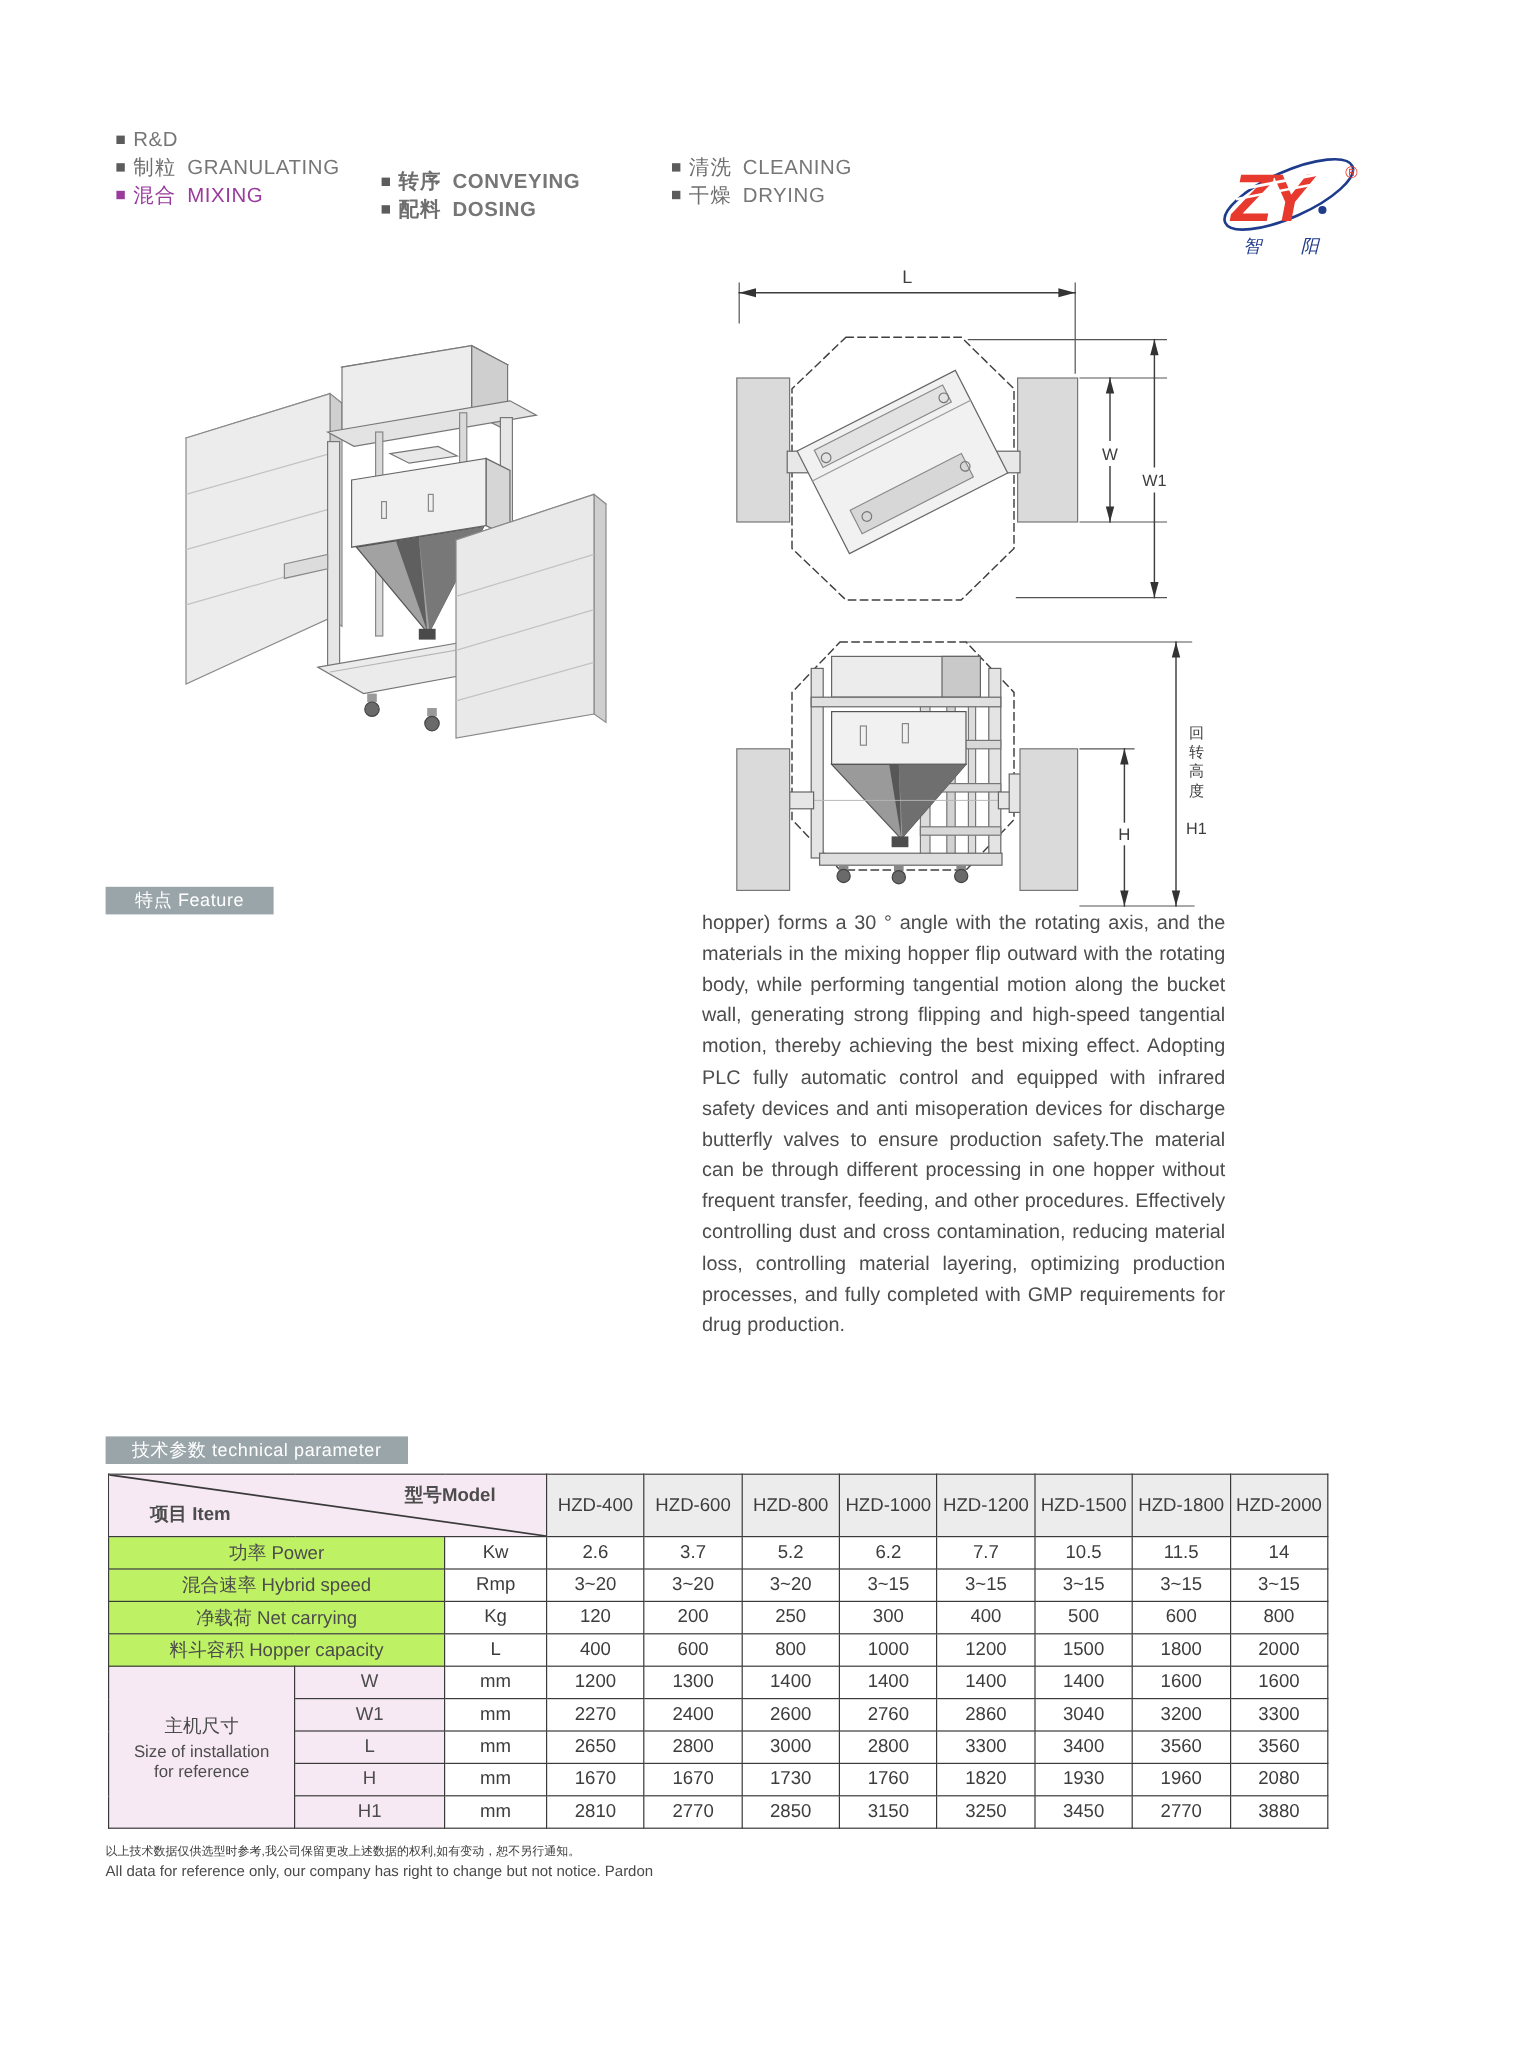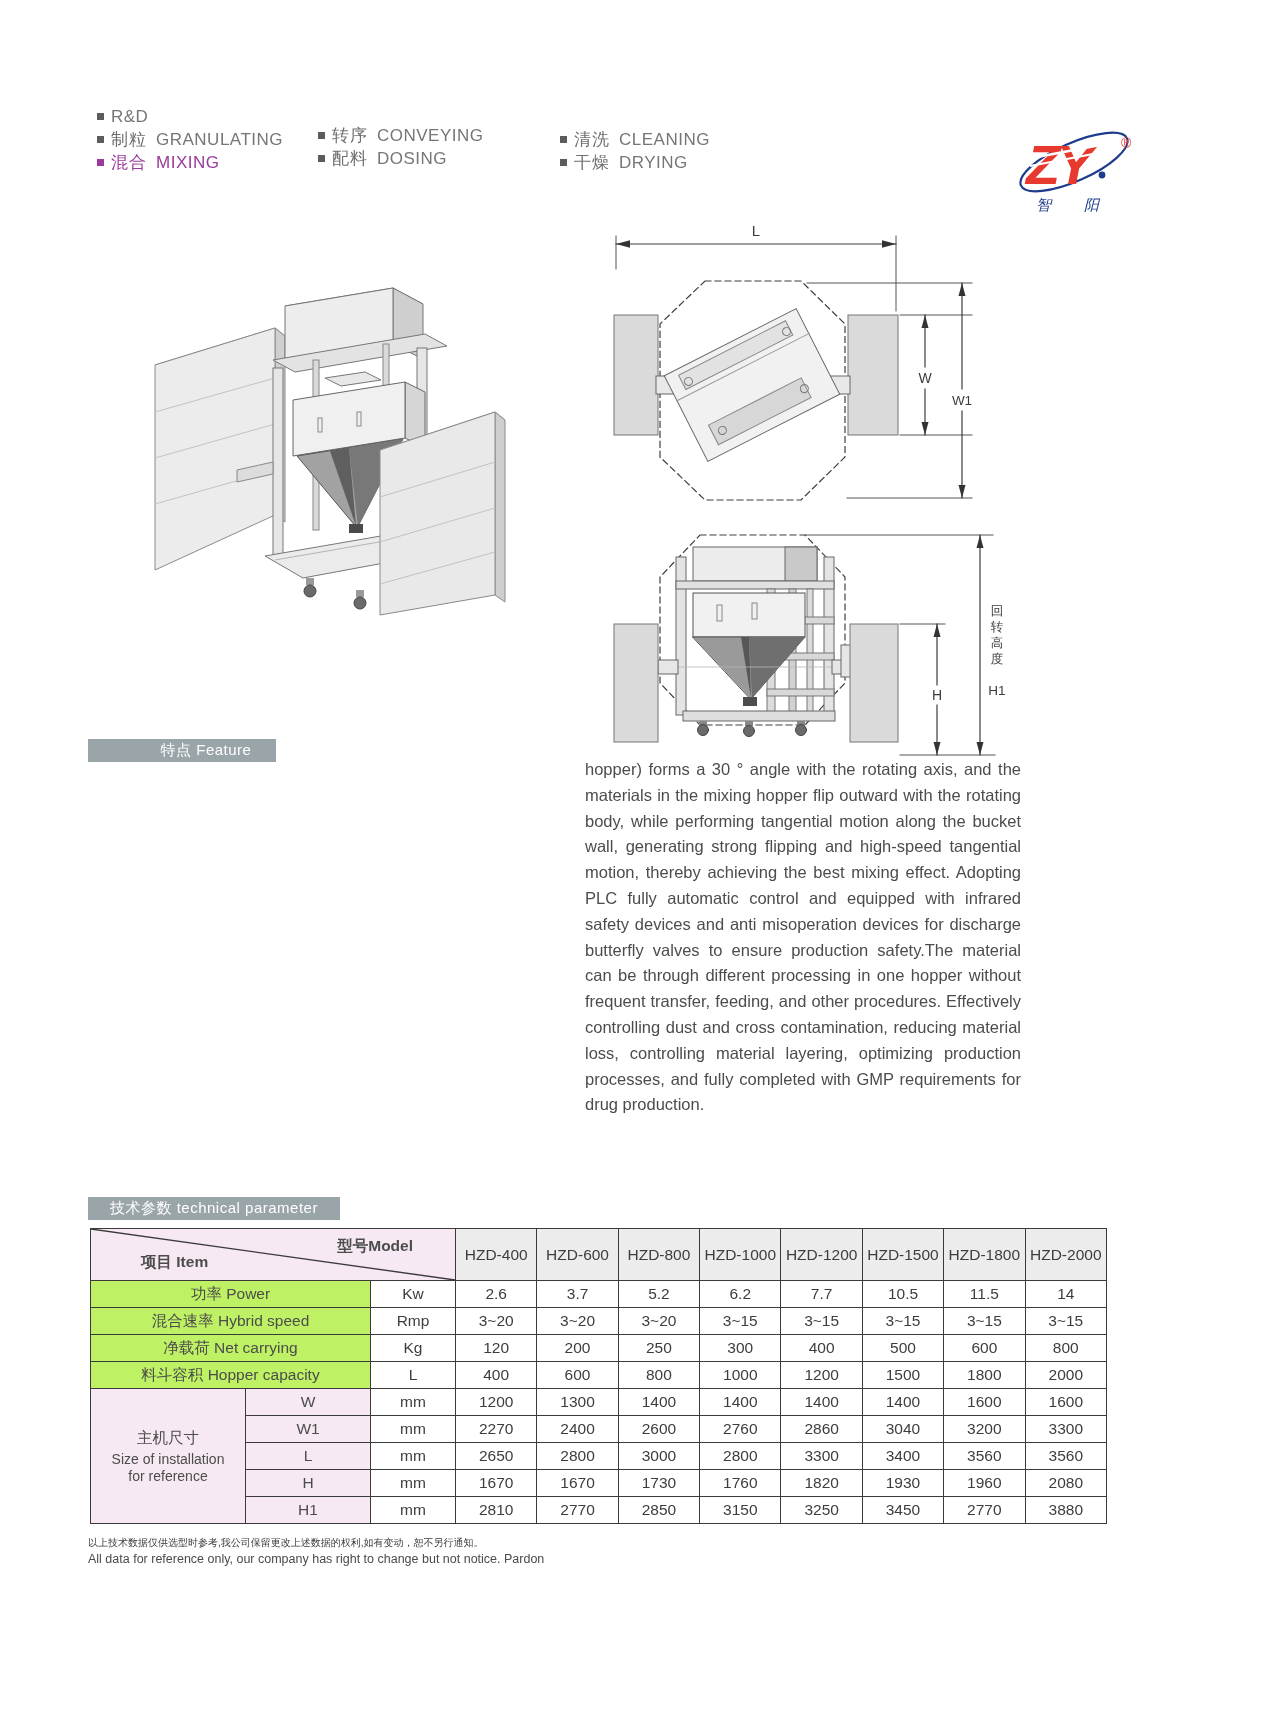--- a/index.html
+++ b/index.html
@@ -14,34 +14,33 @@
   }
   
   .tagcol{position:absolute;display:flex;flex-direction:column;}
   .tagcol .tag{display:flex;align-items:center;height:23px;}
   .bullet{width:7px;height:7px;background:#5c5c5c;margin-right:7px;flex:0 0 auto;}
   .tag .zh{font-size:17px;color:#6e6e6e;margin-right:9px;letter-spacing:1px;}
   .tag .en{font-size:17px;color:#767676;letter-spacing:0.5px;}
   .tag.active .zh,.tag.active .en{color:#993A9C;}
   .tag.active .bullet{background:#993A9C;}
   #tag-col1{left:97px;top:105px;}
-  #tag-col2{left:318px;top:124px;}
+  #tag-col2{left:318px;top:140px;font-weight:bold;}
   #tag-col3{left:560px;top:128px;}
   
   #logo{position:absolute;left:1018px;top:110px;}
   
   #iso-drawing{position:absolute;left:125px;top:260px;}
   #dim-drawing{position:absolute;left:545px;top:205px;}
   .dim-label{font-family:"Liberation Sans","DejaVu Sans",sans-serif;fill:#3d3d3d;}
   
   .badge{
     position:absolute;height:23px;background:#9AA5AA;color:#ffffff;
     font-size:15px;display:flex;align-items:center;justify-content:center;
     letter-spacing:0.5px;
-    padding-left:48px;
   }
   #feature-badge{left:88px;top:739px;width:140px;}
   #param-badge{left:88px;top:1197px;width:252px;justify-content:flex-start;padding-left:22px;width:230px;}
   
   .para{
     position:absolute;width:433px;text-align:justify;
     font-size:16.5px;line-height:26.2px;color:#4c4c4c;
   }
   #para-zh{left:88px;top:766px;text-indent:2em;}
   #para-en-left{left:88px;top:984px;text-indent:2em;line-height:26px;}
@@ -49,21 +48,21 @@
   
   #spec-table{
     position:absolute;left:90px;top:1228px;width:1017px;
     border-collapse:collapse;table-layout:fixed;
     font-size:15.5px;color:#3d3d3d;
   }
   #spec-table th,#spec-table td{border:1.4px solid #3a3a3a;text-align:center;vertical-align:middle;padding:0;}
   #spec-table tr{height:27px;}
   #spec-table tr.head-row{height:52px;}
   .corner-cell{background:#F7E9F3;position:relative;}
-  .corner-cell .c-item{position:absolute;left:34px;bottom:7px;font-size:15.5px;color:#4c4c4c;margin-left:16px;}
+  .corner-cell .c-item{position:absolute;left:34px;bottom:7px;font-size:15.5px;color:#4c4c4c;}
   .corner-cell .c-model{position:absolute;right:42px;top:7px;font-size:15.5px;color:#4c4c4c;}
   .corner-cell svg{position:absolute;left:0;top:0;width:100%;height:100%;}
   .model-th{background:#ECECEC;font-weight:normal;color:#3d3d3d;}
   .label-cell{background:#bef264;color:#4c4c4c;}
   .dim-cell{background:#F7E9F3;color:#4c4c4c;}
   .group-cell{background:#F7E9F3;color:#4c4c4c;}
   .group-cell .g-zh{font-size:15.5px;margin-bottom:2px;}
   .group-cell .g-en{font-size:14px;line-height:17px;}
   .unit-cell,.val-cell{background:#ffffff;}
   

